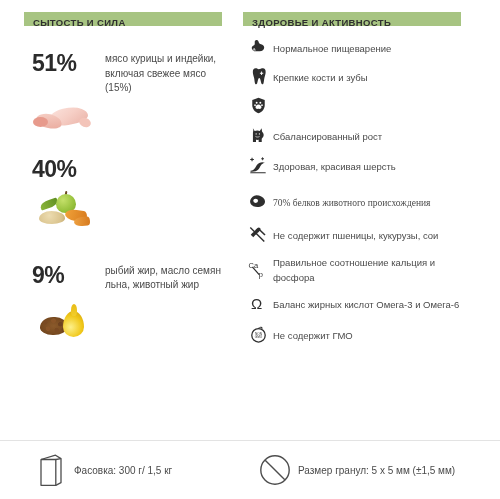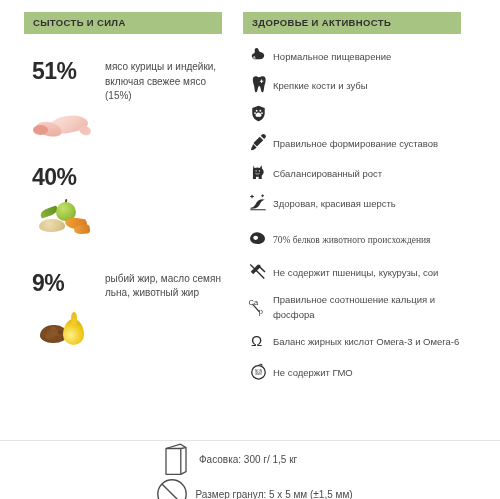--- a/index.html
+++ b/index.html
@@ -31,21 +31,21 @@
   .col-right {
     position: absolute;
     left: 243px;
     top: 12px;
     width: 218px;
   }
 
   
   .bar {
     background: #a7c482;
-    height: 22px;
+    height: 14px;
     line-height: 21px;
     padding: 0 0 0 9px;
     box-sizing: border-box;
     font-size: 9.5px;
     font-weight: bold;
     letter-spacing: 0.35px;
     color: #2f2f2f;
     white-space: nowrap;
   }
   .bar.wide { width: 198px; }
@@ -214,21 +214,20 @@
 
   
   .footer {
     position: absolute;
     left: 0;
     top: 441px;
     width: 500px;
     height: 58px;
     display: flex;
     align-items: center;
-    flex-direction: column;
   }
   .fitem {
     display: flex;
     align-items: center;
   }
   .fitem.pack { margin-left: 28px; width: 222px; }
   .fitem.gran { margin-left: 2px; }
   .ficon {
     width: 46px;
     flex: 0 0 46px;
@@ -325,30 +324,20 @@
             <path d="M12 1.2 3.2 4.3v7.1c0 5.5 3.7 10.2 8.8 11.6 5.1-1.4 8.8-6.1 8.8-11.6V4.3L12 1.2z"></path>
             <circle cx="9.4" cy="8.2" r="1.35" fill="#ffffff"></circle>
             <circle cx="14.6" cy="8.2" r="1.35" fill="#ffffff"></circle>
             <circle cx="7.1" cy="11.6" r="1.2" fill="#ffffff"></circle>
             <circle cx="16.9" cy="11.6" r="1.2" fill="#ffffff"></circle>
             <path d="M12 10.6c2.4 0 4.2 2.1 4.2 4 0 1.6-1.4 2.3-2.6 2.3-.6 0-1.1-.2-1.6-.2s-1 .2-1.6.2c-1.2 0-2.6-.7-2.6-2.3 0-1.9 1.8-4 4.2-4z" fill="#ffffff"></path>
           </svg>
         </div>
       </div>
 
-      <div class="brow">
-        <div class="bicon">
-          <svg width="19" height="19" viewBox="0 0 24 24" fill="#2e2e2e">
-            <path d="M20.4 2.1c1.2 1.2 1.2 3.1 0 4.3l-1.3 1.3-4.3-4.3 1.3-1.3c1.2-1.2 3.1-1.2 4.3 0z"></path>
-            <path d="M13.6 4.6 18 9l-8 8-4.4-4.4z"></path>
-            <path d="M5.2 13.8 9.6 18.2l-2.1 2.1c-.7.7-1.4.9-2.4 1.1l-2.6.5.5-2.6c.2-1 .4-1.7 1.1-2.4z"></path>
-          </svg>
-        </div>
-        <div class="btext">Правильное формирование суставов</div>
-      </div>
 
       <div class="brow" style="min-height:28px;">
         <div class="bicon">
           <svg width="16" height="21" viewBox="0 0 24 24" fill="#2e2e2e">
             <path d="M4.3 1.2 7 5.3c1.2-.6 2.6-.9 4-.9 1.3 0 2.6.3 3.7.8l2.6-4 .9 5.3c1.4 1.3 2.3 3 2.3 4.9 0 2.2-1.2 4-2.9 5.4v5.1H13v-3.5c-.6.1-1.3.2-2 .2s-1.4-.1-2-.2v3.5H4.4V8.2c0-1.3.2-2.3.6-3.2z"></path>
             <circle cx="9.2" cy="9.6" r="0.95" fill="#ffffff"></circle>
             <circle cx="14.1" cy="9.6" r="0.95" fill="#ffffff"></circle>
             <path d="M8.2 13.4c1.6 1.2 4.4 1.2 6.1 0" stroke="#ffffff" stroke-width="1" fill="none"></path>
           </svg>
         </div>

